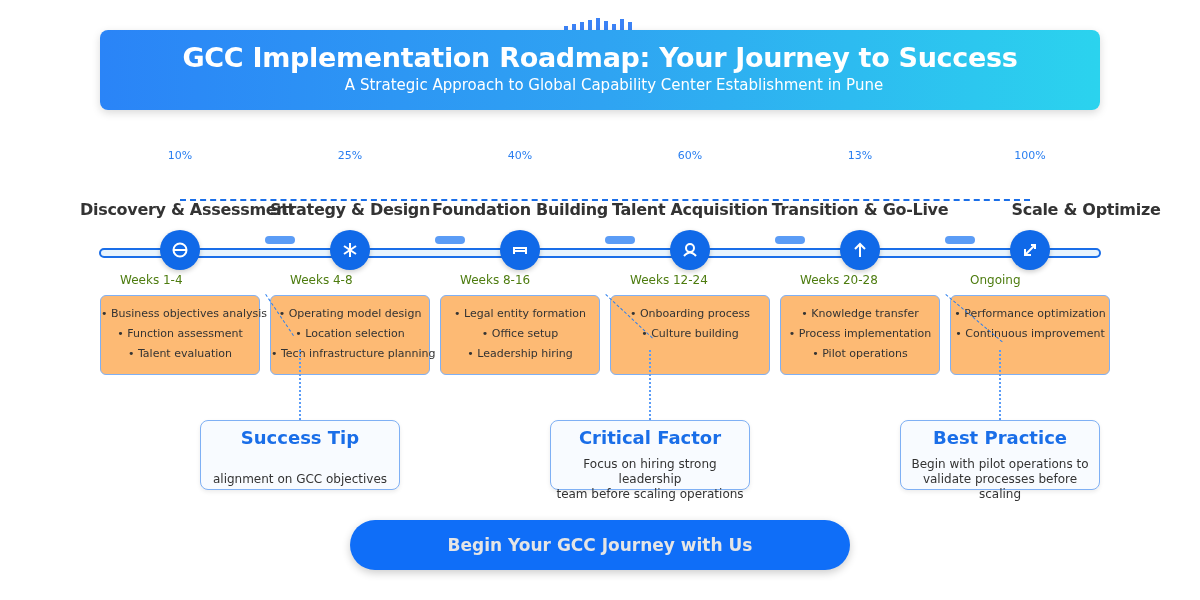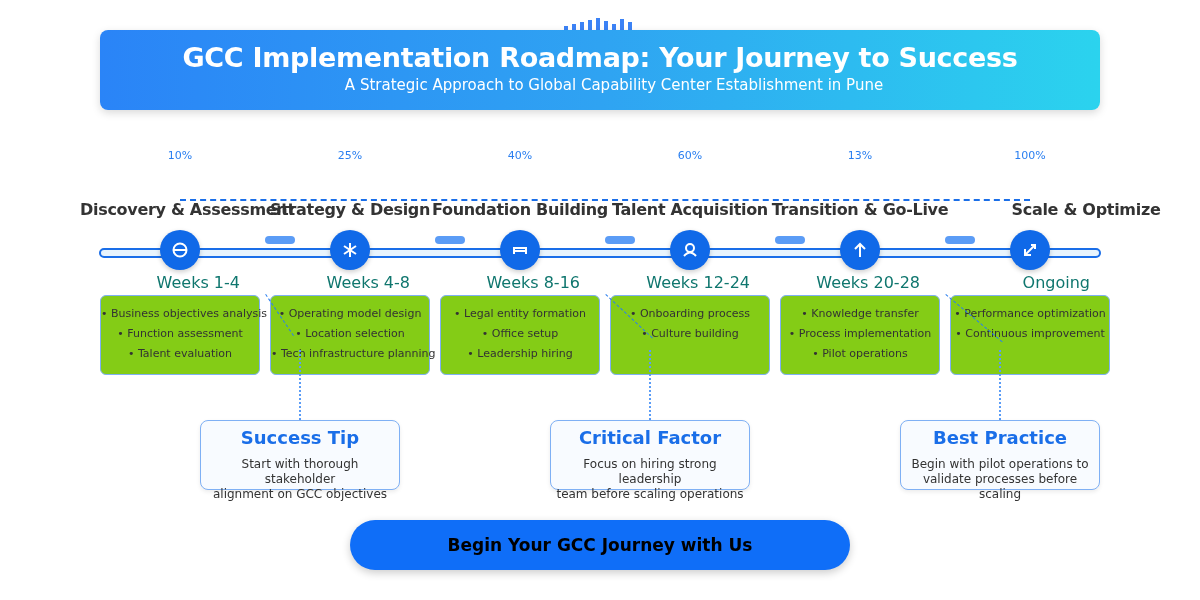--- a/index.html
+++ b/index.html
@@ -26,33 +26,33 @@
   .phase-title { position: absolute; top: 200px; width: 200px; margin-left: -100px; text-align: center; font-size: 16px; font-weight: bold; color: #333; white-space: nowrap; letter-spacing: -0.3px; }
 
   .track { position: absolute; left: 99px; top: 248px; width: 1002px; height: 10px; border: 2px solid #1a6ee8; border-radius: 6px; background: #e8f4fd; }
 
   .pill { position: absolute; top: 236px; width: 30px; height: 8px; border-radius: 4px; background: #5b9cf6; margin-left: -15px; }
 
   .node { position: absolute; top: 230px; width: 40px; height: 40px; margin-left: -20px; border-radius: 50%;
     background: #1069e8; box-shadow: 0 2px 5px rgba(0,0,0,0.2); display: flex; align-items: center; justify-content: center; }
   .node svg { width: 18px; height: 18px; }
 
-  .duration { position: absolute; top: 273px; width: 120px; margin-left: -60px; text-align: right; font-size: 16px; color: #0f766e; }
+  .duration { position: absolute; top: 273px; width: 120px; margin-left: -60px; text-align: left; font-size: 12px; color: #4d7c0f; }
 
-  .card { position: absolute; top: 295px; width: 160px; height: 80px; margin-left: -80px; border: 1.5px solid #7fb0f4; border-radius: 6px; background: #84cc16; padding-top: 8px; text-align: center; }
+  .card { position: absolute; top: 295px; width: 160px; height: 80px; margin-left: -80px; border: 1.5px solid #7fb0f4; border-radius: 6px; background: #fdba74; padding-top: 8px; text-align: center; }
   .card div { font-size: 11px; color: #333; line-height: 20px; white-space: nowrap; }
 
   .diag { position: absolute; height: 0; border-top: 1px dashed #2a7ff0; transform-origin: 0 0; }
   .vline { position: absolute; width: 0; border-left: 2px dotted #5b9cf6; }
 
   .tip { position: absolute; top: 420px; width: 200px; height: 70px; border: 1.5px solid #7fb0f4; border-radius: 8px; background: #f8fbff; text-align: center; box-shadow: 0 2px 4px rgba(0,0,0,0.08); }
   .tip h3 { font-size: 18px; font-weight: bold; color: #1a6ee8; margin-top: 6px; }
   .tip p { font-size: 12px; color: #333; line-height: 15px; margin-top: 9px; padding: 0 4px; }
 
-  .cta { position: absolute; left: 350px; top: 520px; width: 500px; height: 50px; border-radius: 25px; background: #0f6ef8; color: #000000; font-size: 17px; font-weight: bold; border: none; box-shadow: 0 3px 8px rgba(0,0,0,0.2); font-family: "DejaVu Sans", "Liberation Sans", sans-serif; cursor: pointer; }
+  .cta { position: absolute; left: 350px; top: 520px; width: 500px; height: 50px; border-radius: 25px; background: #0f6ef8; color: #e5e5e5; font-size: 17px; font-weight: bold; border: none; box-shadow: 0 3px 8px rgba(0,0,0,0.2); font-family: "DejaVu Sans", "Liberation Sans", sans-serif; cursor: pointer; }
 </style>
 </head>
 <body>
 
 <div class="bars">
   <span style="left:0;height:4px"></span>
   <span style="left:8px;height:6px"></span>
   <span style="left:16px;height:8px"></span>
   <span style="left:24px;height:10px"></span>
   <span style="left:32px;height:12px"></span>
@@ -170,21 +170,21 @@
 
 <div class="diag" style="left:266px;top:294px;width:50px;transform:rotate(56deg)"></div>
 <div class="vline" style="left:299px;top:350px;height:70px"></div>
 <div class="diag" style="left:606px;top:294px;width:64px;transform:rotate(43deg)"></div>
 <div class="vline" style="left:649px;top:350px;height:70px"></div>
 <div class="diag" style="left:946px;top:294px;width:74px;transform:rotate(40deg)"></div>
 <div class="vline" style="left:999px;top:350px;height:70px"></div>
 
 <div class="tip" style="left:200px">
   <h3>Success Tip</h3>
-  <p><span>Start with thorough stakeholder</span><br><span>alignment on GCC objectives</span></p>
+  <p><br><span>alignment on GCC objectives</span></p>
 </div>
 <div class="tip" style="left:550px">
   <h3>Critical Factor</h3>
   <p><span>Focus on hiring strong leadership</span><br><span>team before scaling operations</span></p>
 </div>
 <div class="tip" style="left:900px">
   <h3>Best Practice</h3>
   <p><span>Begin with pilot operations to</span><br><span>validate processes before scaling</span></p>
 </div>
 

